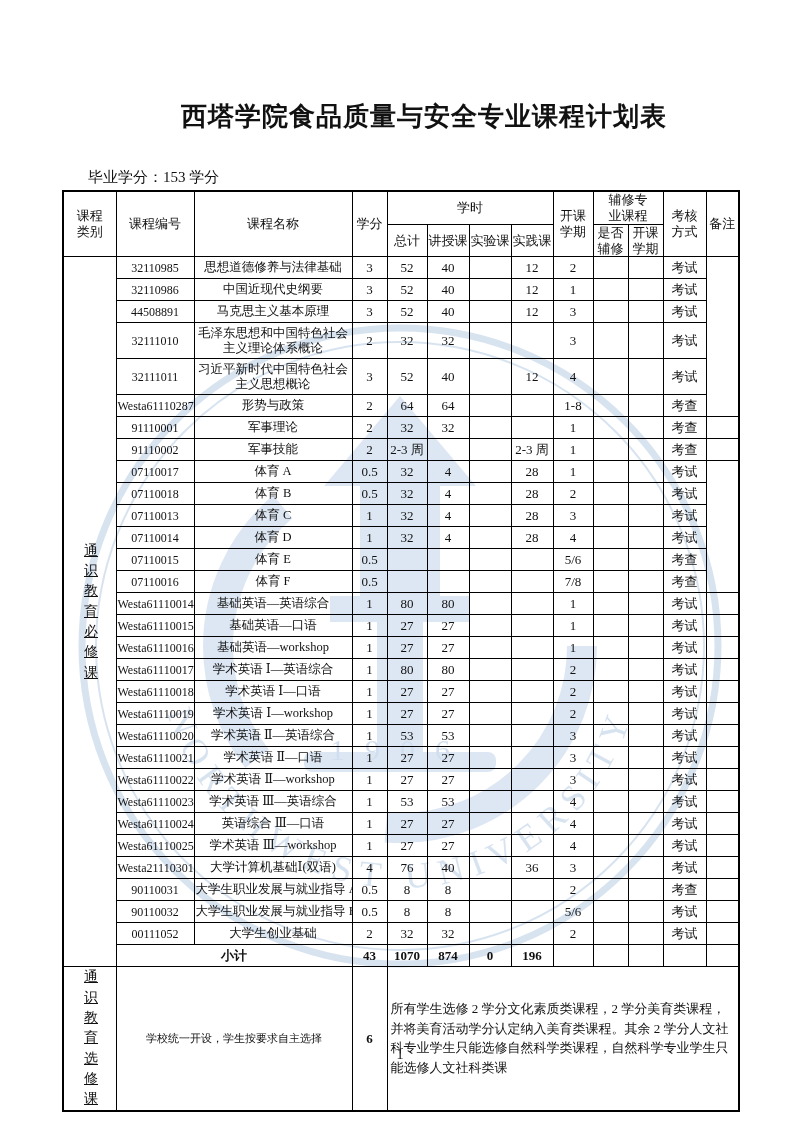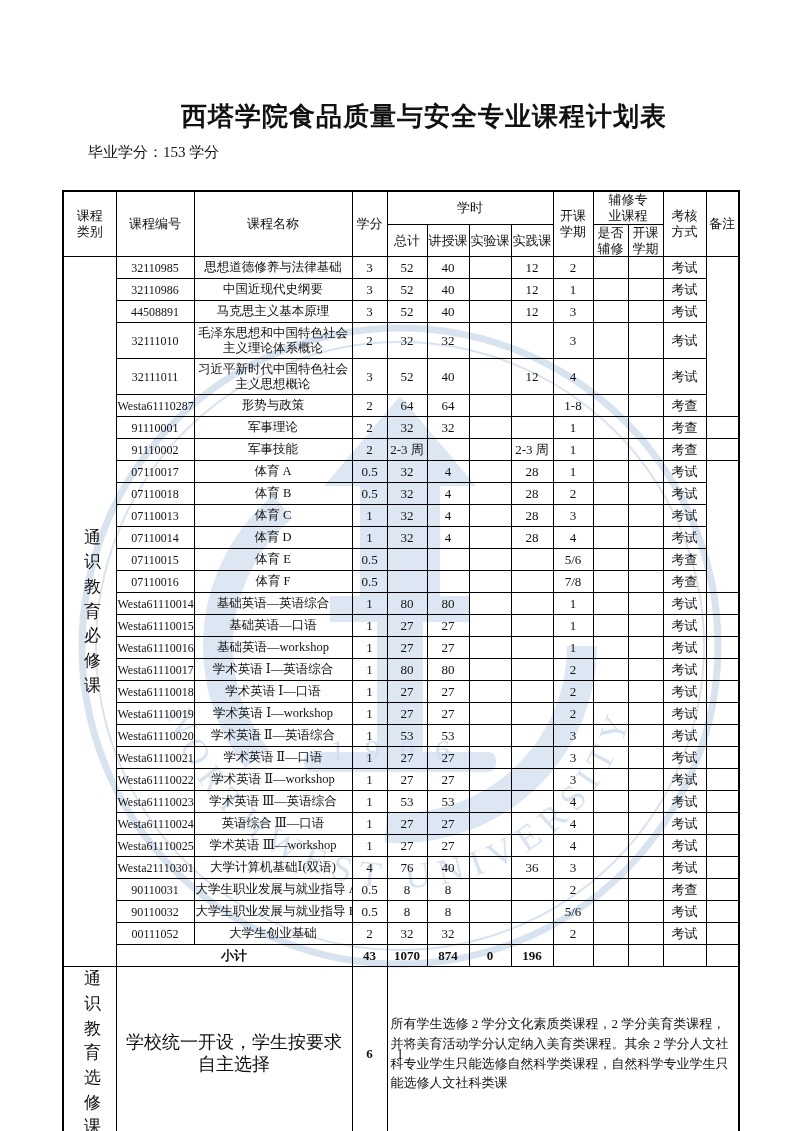--- a/index.html
+++ b/index.html
@@ -5,48 +5,48 @@
   html,body{margin:0;padding:0;background:#888;}
   .page{
     position:relative;width:800px;height:1131px;margin:0 auto;background:#fff;
     font-family:"Liberation Serif","DejaVu Serif",serif;color:#111;overflow:hidden;
   }
   .doc-title{
     position:absolute;top:99px;left:0;width:100%;text-align:center;
     font-size:26px;font-weight:bold;letter-spacing:1px;z-index:2;padding-left:24px;
   }
   .credits-line{
-    position:absolute;top:143px;left:88px;font-size:15px;z-index:2;
+    position:absolute;top:168px;left:88px;font-size:15px;z-index:2;
   }
   .watermark{position:absolute;top:318px;left:72px;z-index:0;opacity:.55;pointer-events:none;}
   table.plan{
     position:absolute;top:190px;left:62px;width:676px;z-index:1;
     border-collapse:collapse;table-layout:fixed;font-size:13px;background:transparent;
     border:2px solid #000;
   }
   .plan th,.plan td{
     border:1px solid #000;padding:0 1px;text-align:center;vertical-align:middle;
     font-weight:normal;overflow:hidden;line-height:1.22;background:transparent;
   }
   .plan th{white-space:pre-line;font-size:13px;}
   .plan tr{height:22px;}
   .plan tr.hdr1{height:32px;}
   .plan tr.hdr2{height:30px;}
   .plan tr.tall{height:36px;font-family:Liberation Serif, serif;}
   .plan tr.elective{height:62px;}
   .plan td{white-space:nowrap;}
-  .plan td.cat{white-space:pre-line;font-size:17px;line-height:1.45;padding:0 20px;}
+  .plan td.cat{white-space:pre-line;font-size:14px;line-height:1.45;padding:0 20px;text-decoration:underline;}
   .plan td.code{font-size:12px;margin-top:21px;}
   .plan td.name{font-size:12.5px;}
   .plan td.name.wrap{white-space:normal;}
   .plan td.bold{font-weight:bold;}
   .plan td.note-cell{
     white-space:normal;text-align:left;font-size:13px;line-height:1.52;padding:1px 3px;
   }
-  .plan td.desc-cell{white-space:normal;font-size:18px;text-align:center;}
+  .plan td.desc-cell{white-space:normal;font-size:11px;text-align:center;}
   .page-number{
     position:absolute;top:1047px;left:0;width:100%;text-align:center;font-size:14px;z-index:2;
   }
 </style>
 </head>
 <body>
 
 <div class="page">
 
   <div class="watermark">

